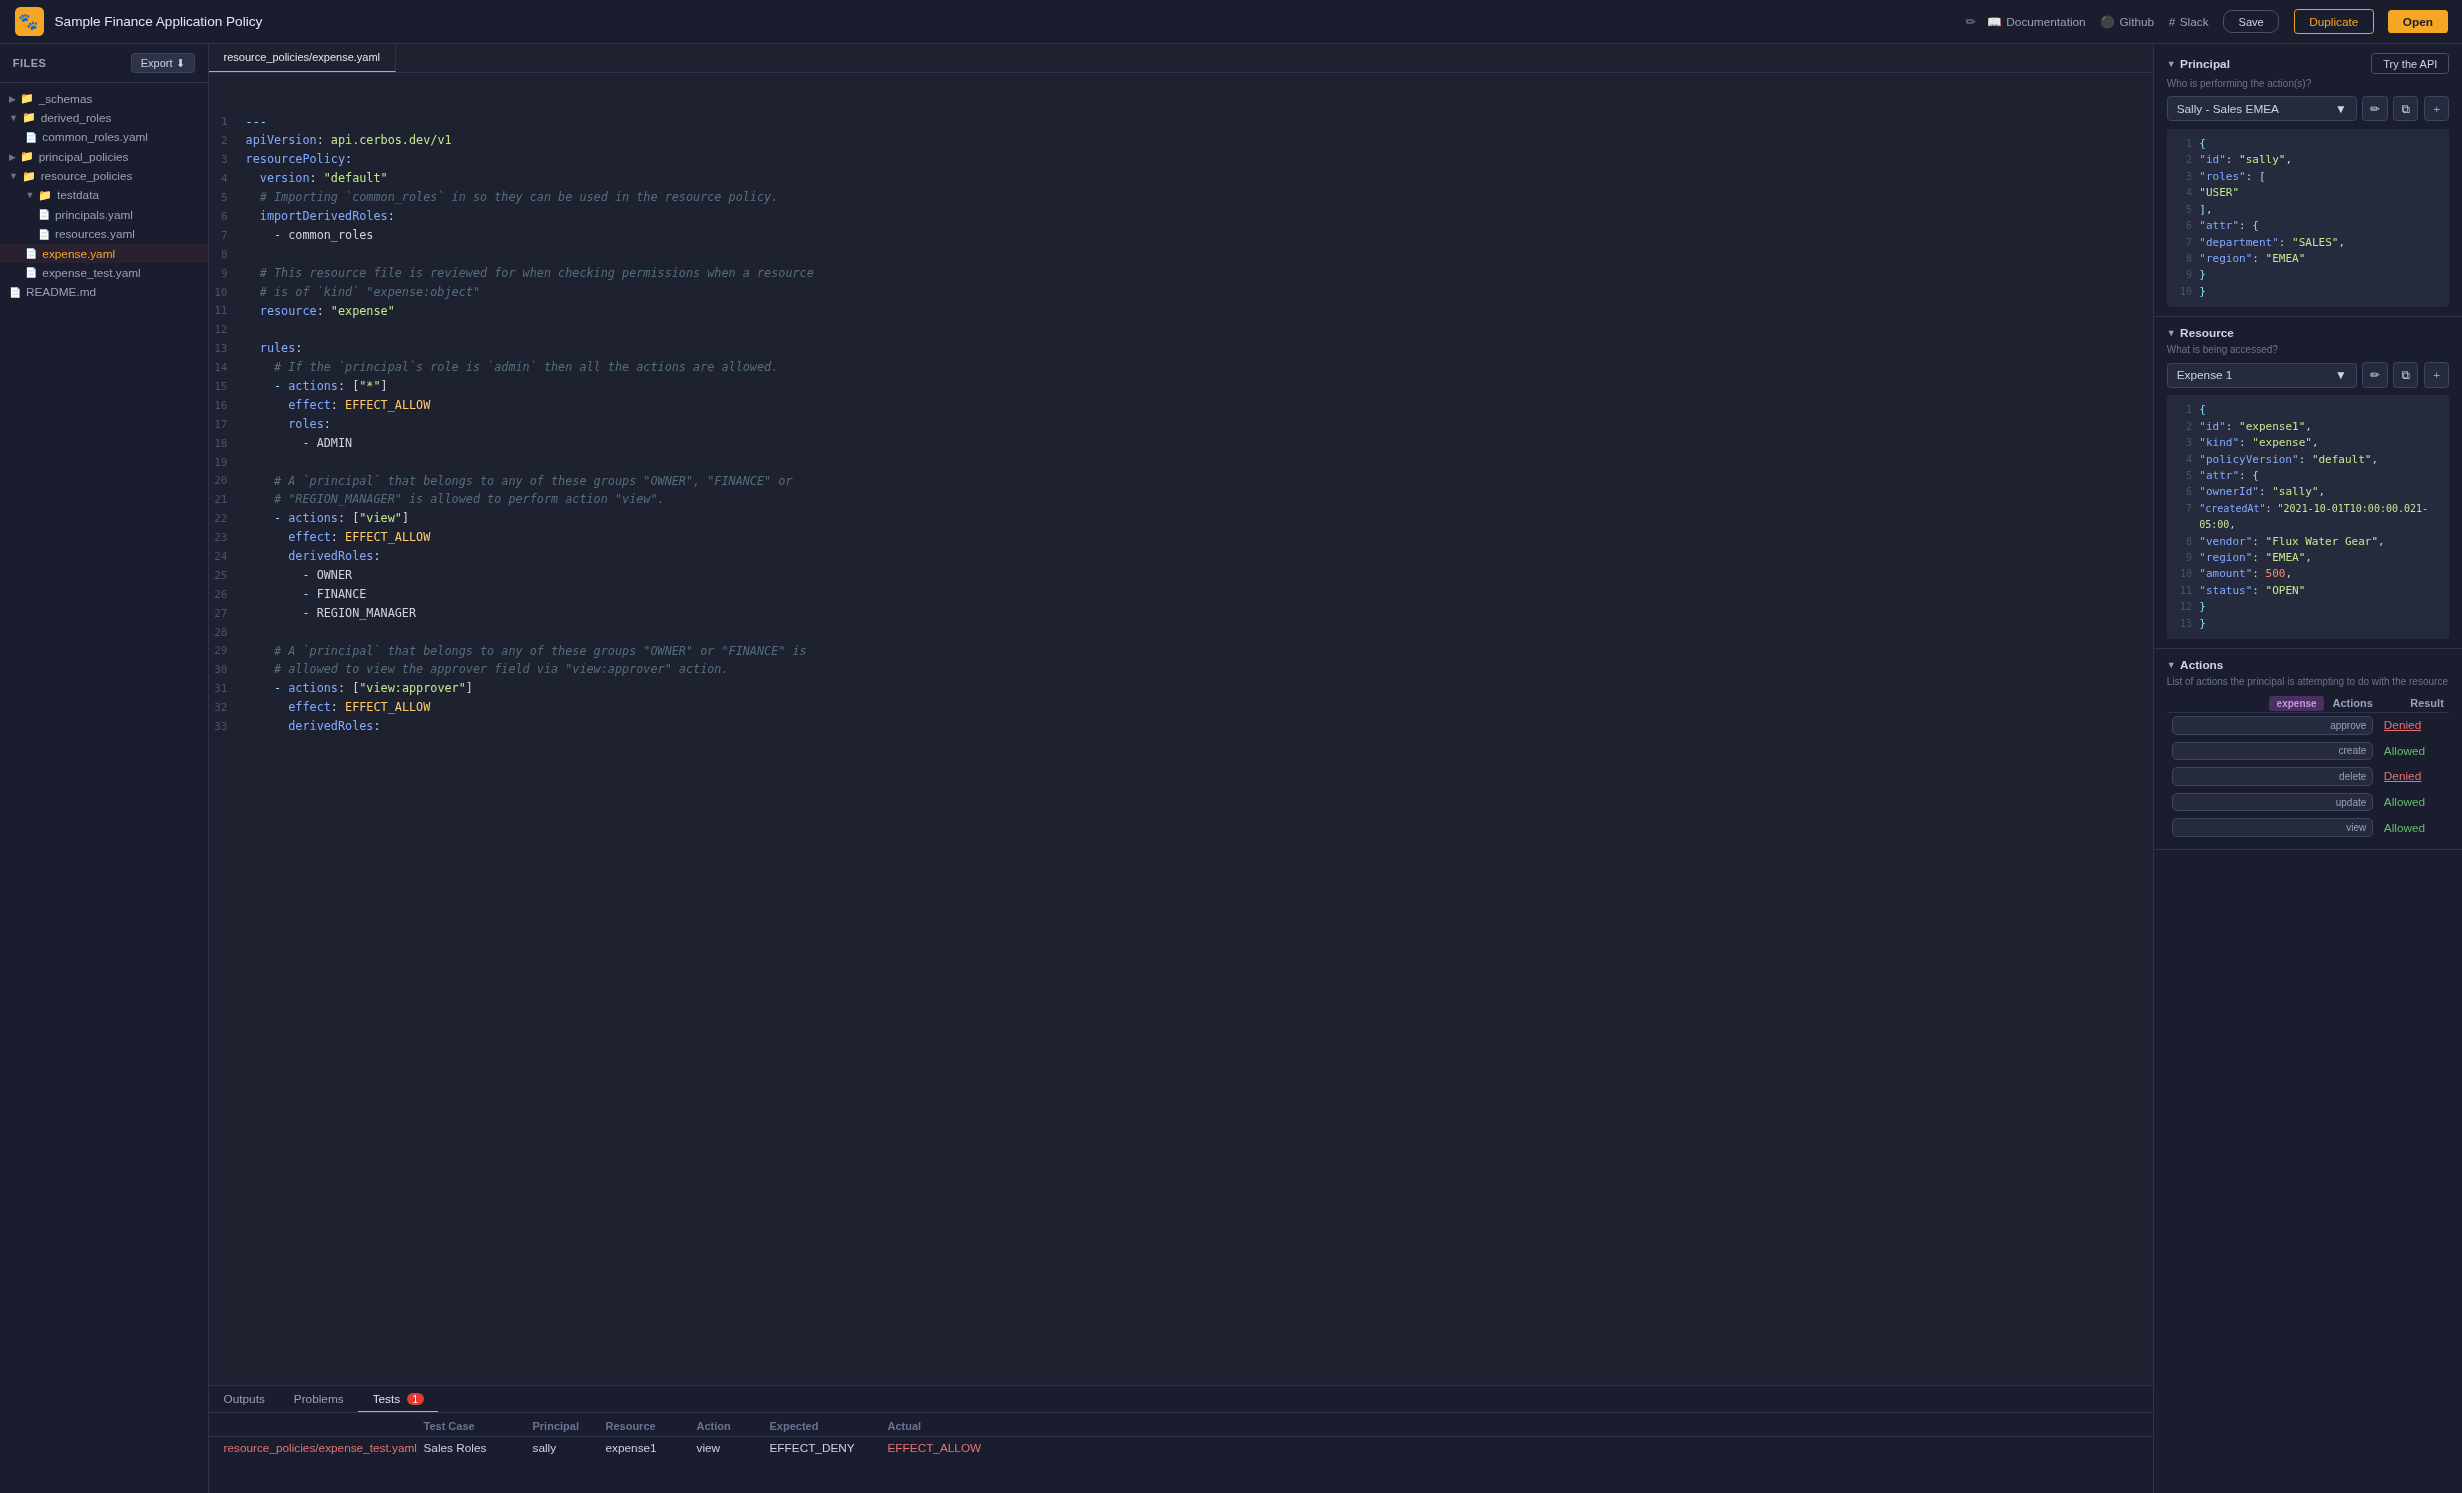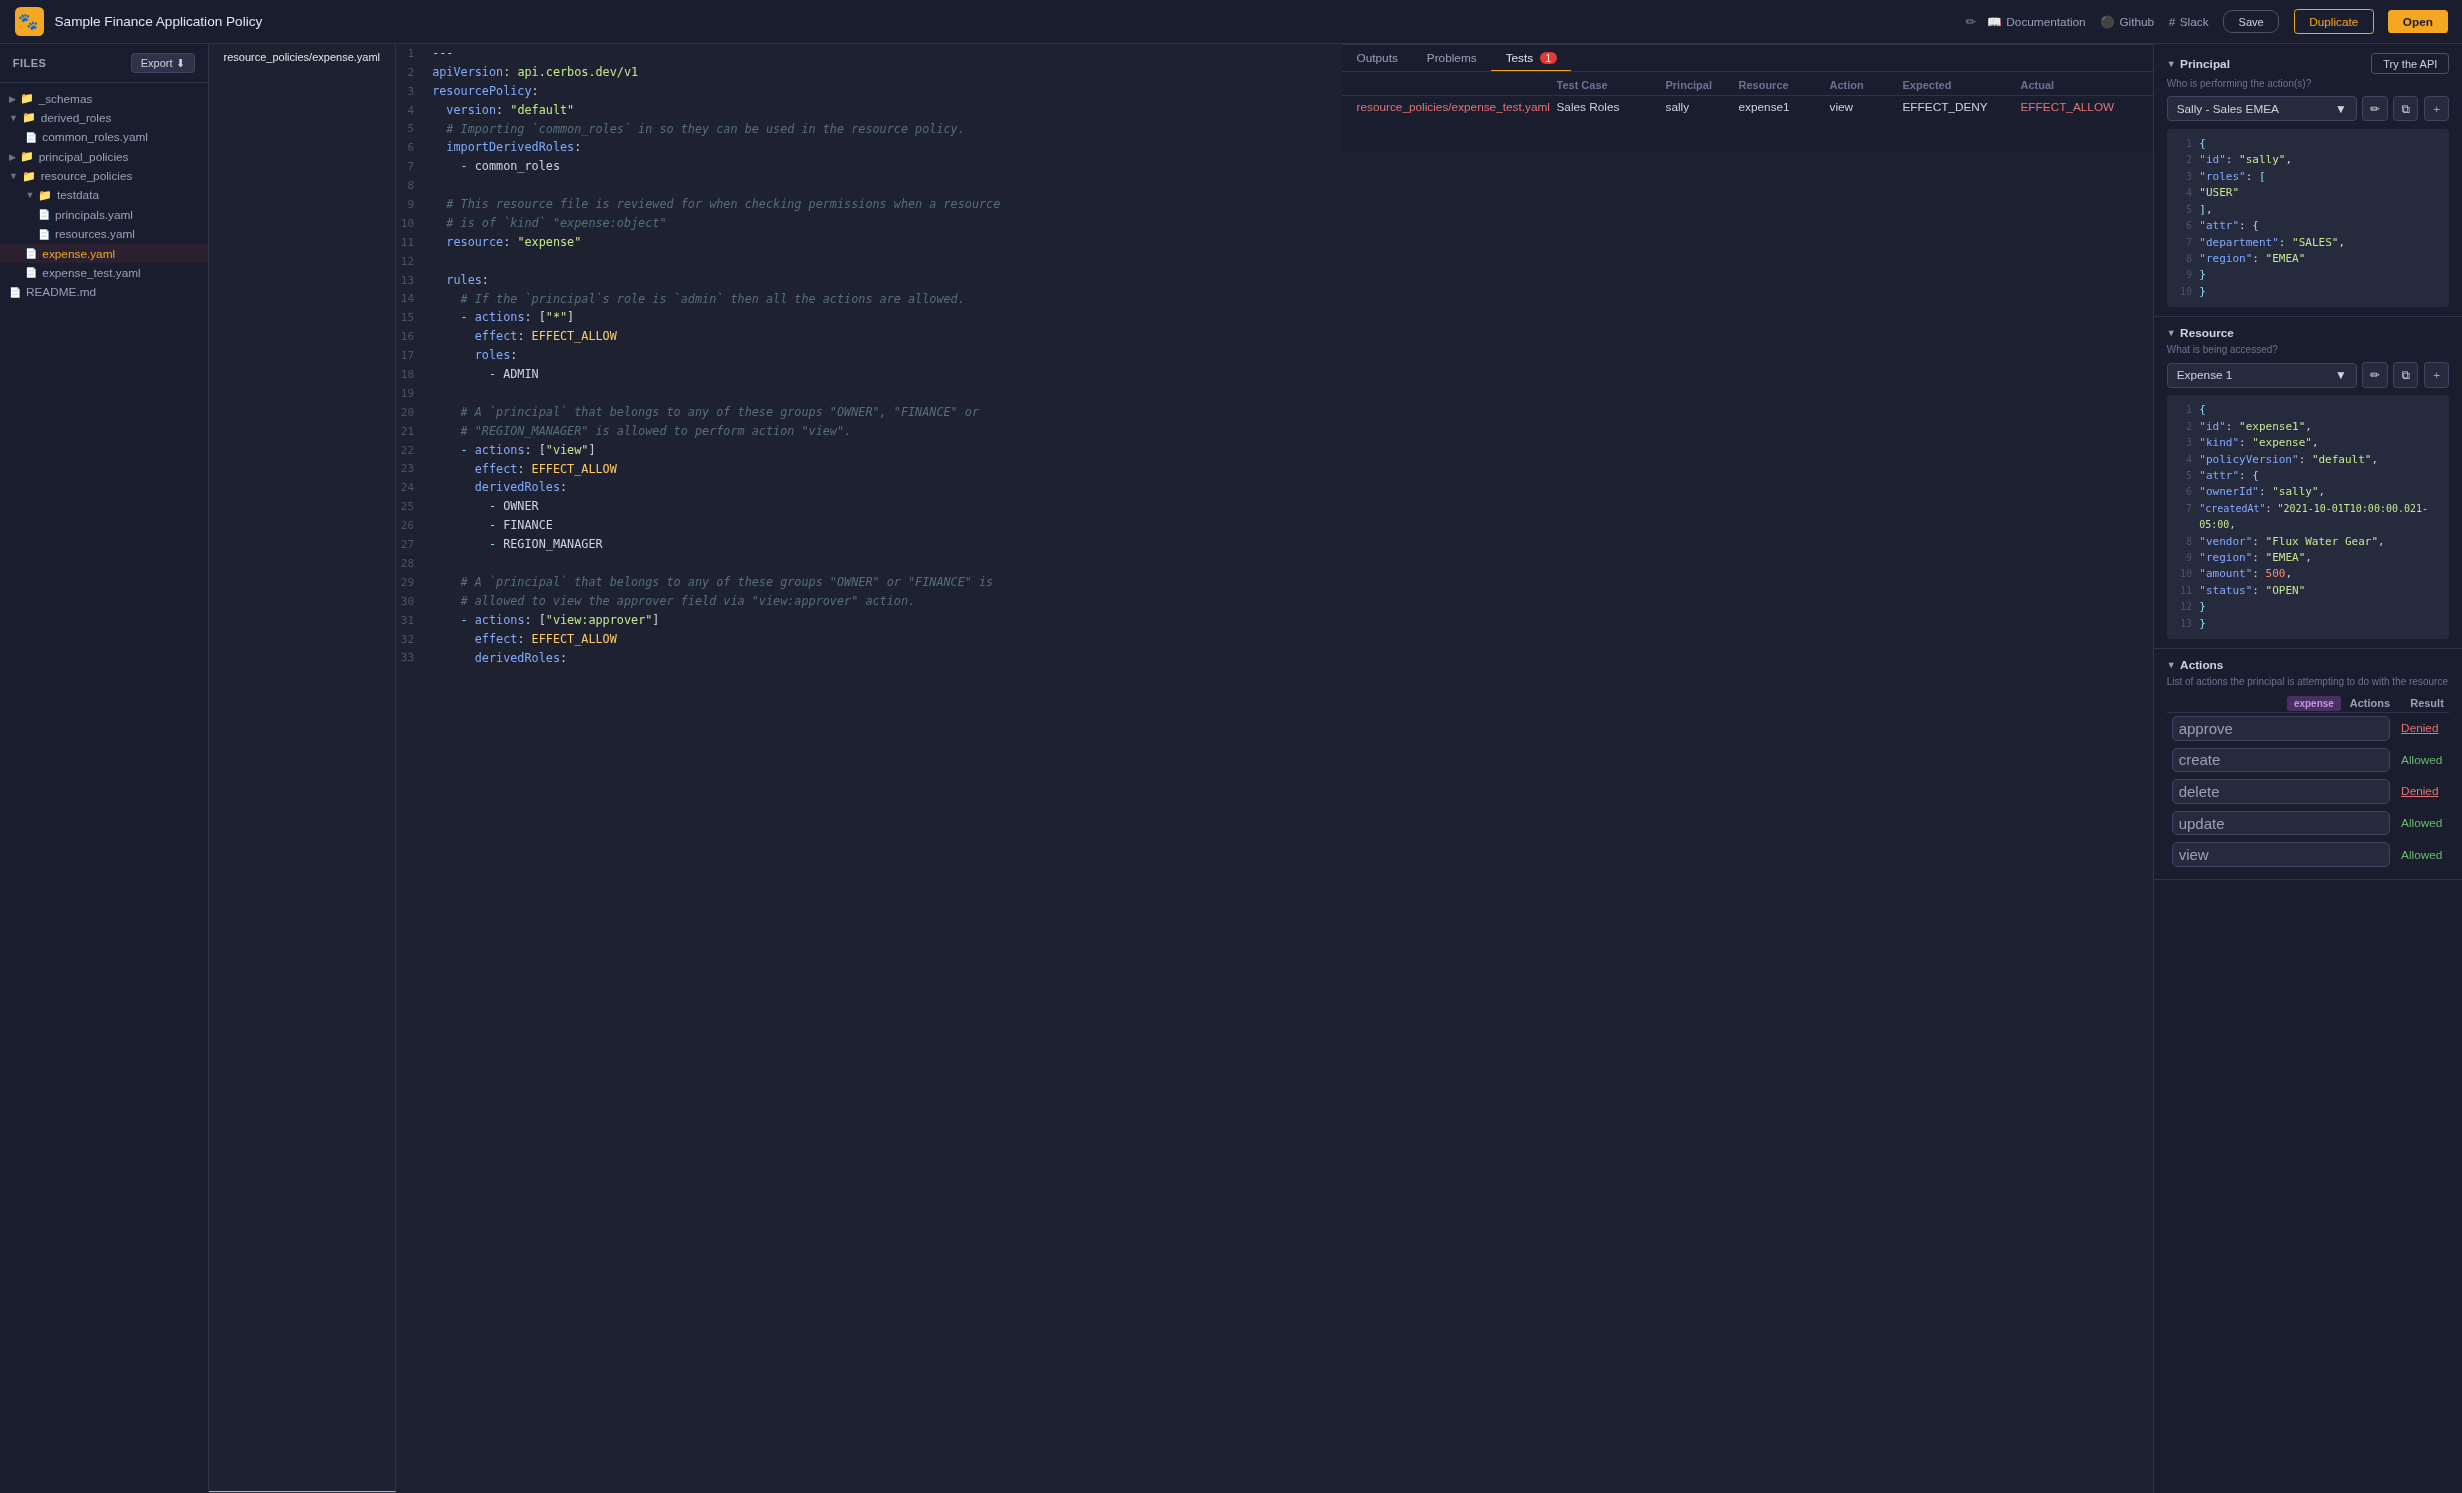--- a/index.html
+++ b/index.html
@@ -30,21 +30,21 @@
     .tree-item.file { padding-left: 25.4px; }
     .tree-item.file2 { padding-left: 38px; }
     .chevron { font-size: 9px; color: #6b7391; }
     .folder-icon { color: #6b7391; font-size: 11px; }
     .file-icon { color: #6b7391; font-size: 10px; }
     .file-icon.yaml { color: #7ec8e3; }
     .file-icon.active-file { color: #f5a623; }
     .file-icon.md { color: #7ec8e3; }
 
     
-    #editor-area { flex: 1; display: flex; flex-direction: row; overflow: hidden; }
+    #editor-area { flex: 1; display: flex; flex-direction: column; overflow: hidden; gap: 40px; }
     #editor-tabs { background: #1e2230; border-bottom: 0.9px solid #2e3349; display: flex; padding: 0 0; }
     .editor-tab { padding: 7.3px 14.5px; font-size: 11px; color: #9aa0b8; cursor: pointer; border-bottom: 1.8px solid transparent; background: #252a3d; border-right: 0.9px solid #2e3349; }
     .editor-tab.active { color: #e0e6f0; border-bottom: 1.8px solid #f5a623; background: #1e2230; }
     #code-editor { flex: 1; background: #1e2230; overflow-y: auto; font-family: 'Consolas', 'Monaco', monospace; font-size: 11.8px; }
     .code-lines { display: flex; flex-direction: column; }
     .code-line { display: flex; min-height: 18px; }
     .line-num { width: 33px; text-align: right; padding-right: 14.5px; color: #4a5168; font-size: 11px; flex-shrink: 0; user-select: none; line-height: 18px; padding-top: 0.9px; }
     .line-content { flex: 1; padding-left: 3.6px; white-space: pre; line-height: 18px; color: #cdd3e0; font-size: 11.8px; }
     .line-content .str { color: #c3e88d; }
     .line-content .comment { color: #546e7a; font-style: italic; }
@@ -83,21 +83,21 @@
     .json-viewer .json-num { color: #f78c6c; }
     .json-viewer .json-bracket { color: #89ddff; }
     .json-line { display: flex; }
     .json-lnum { width: 18px; text-align: right; color: #4a5168; font-size: 10px; flex-shrink: 0; margin-right: 7.3px; }
 
     
     .actions-table { width: 100%; border-collapse: collapse; margin-top: 3.6px; }
     .actions-table th { text-align: right; font-size: 11px; color: #9aa0b8; font-weight: 600; padding: 2.7px 5.5px; border-bottom: 0.9px solid #2e3349; }
     .actions-table td { padding: 3.6px 5.5px; font-size: 11.8px; }
     .action-resource-badge { background: #4a3060; color: #c792ea; padding: 1.8px 7.3px; border-radius: 2.7px; font-size: 10px; font-weight: 600; }
-    .action-input { background: #252a3d; border: 0.9px solid #3e4560; color: #9aa0b8; padding: 2.7px 5.5px; border-radius: 5px; font-size: 15px; width: 100%; }
+    .action-input { background: #252a3d; border: 0.9px solid #3e4560; color: #9aa0b8; padding: 2.7px 5.5px; border-radius: 5px; font-size: 10px; width: 100%; text-align: right; }
     .result-allowed-sm { color: #66bb6a; font-size: 11.8px; }
     .result-denied-sm { color: #e57373; font-size: 11.8px; text-decoration: underline; }
 
     ::-webkit-scrollbar { width: 5.5px; height: 5.5px; }
     ::-webkit-scrollbar-track { background: #1a1d2e; }
     ::-webkit-scrollbar-thumb { background: #3e4560; border-radius: 2.7px; }
   </style>
 </head>
 <body>
 

